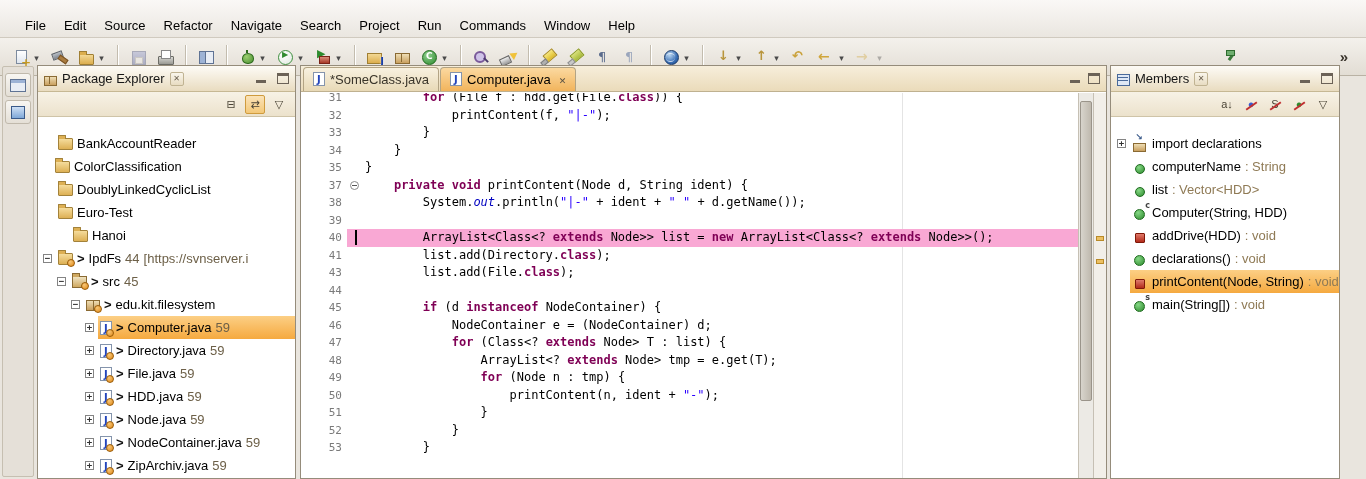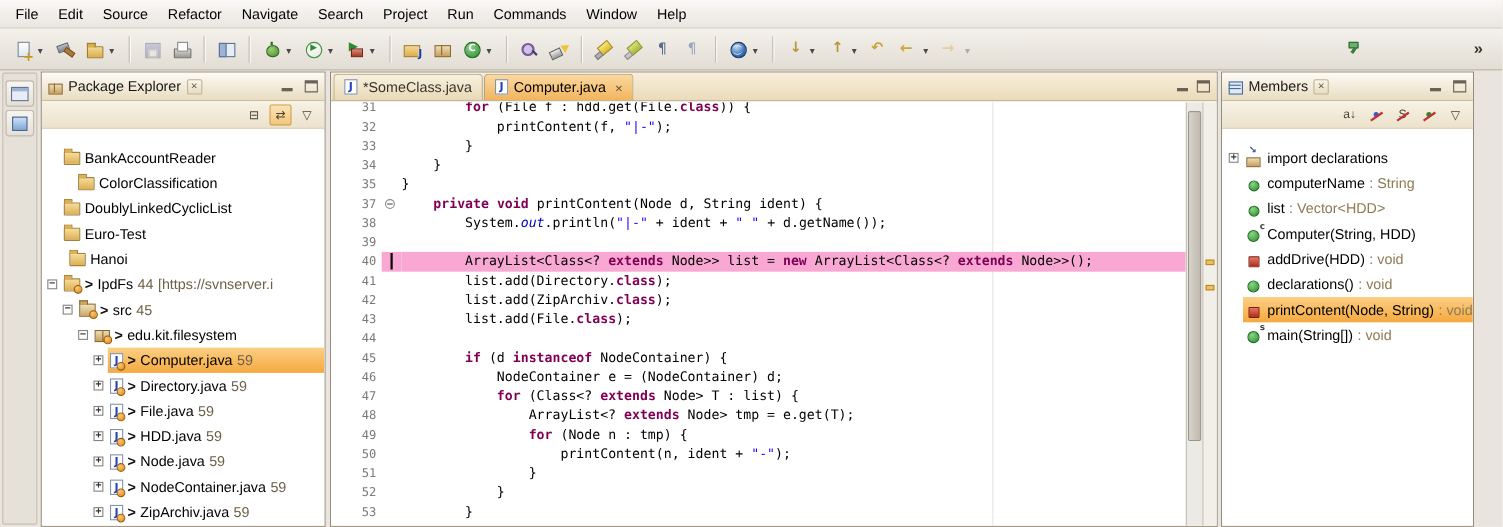--- a/index.html
+++ b/index.html
@@ -1,21 +1,21 @@
 <!DOCTYPE html>
 <html><head>
 <meta charset="utf-8">
 <style>
   *{margin:0;padding:0;box-sizing:border-box}
   html,body{width:1366px;height:479px;overflow:hidden}
   body{font-family:"Liberation Sans","DejaVu Sans",sans-serif;font-size:13px;color:#000;background:#e9e5de}
   .app{position:absolute;inset:0;width:1366px;height:479px;overflow:hidden}
 
   
-  .menubar{display:flex;align-items:center;height:26px;background:linear-gradient(#faf8f6,#eae6e0);border-bottom:1px solid #d0cabf;padding-left:5px}
+  .menubar{display:flex;align-items:flex-end;height:38px;background:linear-gradient(#faf8f6,#eae6e0);border-bottom:1px solid #d0cabf;padding-left:16px}
   .menu-item{padding:4px 9px;cursor:default;white-space:nowrap}
 
   
   .toolbar{display:flex;align-items:center;height:38px;background:linear-gradient(#f4f1ec,#e2ddd4);border-bottom:1px solid #b9b2a4;padding:0 8px}
   .toolbar-left{display:flex;align-items:center;gap:1px}
   .toolbar-right{margin-left:auto;display:flex;align-items:center;gap:90px;padding-right:4px}
   .tbtn{display:inline-flex;align-items:center;height:28px;padding:2px 3px;border-radius:3px;border:1px solid transparent}
   .tbtn.disabled{opacity:.38}
   .drop{margin-left:2px;width:9px;text-align:center}
   .drop::before{content:'▾';font-size:9px;color:#4a4a4a}
@@ -316,42 +316,42 @@
         <span class="mini-btn">▽</span>
       </div>
     <div class="tree">
         <div class="trow" style="padding-left: 3px;">
           <span class="exp-sp"></span>
           <span class="row-body">
             <span class="ic ic-folder"></span>
             <span class="tlabel">BankAccountReader</span>
           </span>
         </div>
-        <div class="trow" style="padding-left: 16px;">
+        <div class="trow" style="padding-left: 0;">
           <span class="exp-sp"></span>
           <span class="row-body">
             <span class="ic ic-folder"></span>
             <span class="tlabel">ColorClassification</span>
           </span>
         </div>
         <div class="trow" style="padding-left: 3px;">
           <span class="exp-sp"></span>
           <span class="row-body">
             <span class="ic ic-folder"></span>
             <span class="tlabel">DoublyLinkedCyclicList</span>
           </span>
         </div>
         <div class="trow" style="padding-left: 3px;">
           <span class="exp-sp"></span>
           <span class="row-body">
             <span class="ic ic-folder"></span>
             <span class="tlabel">Euro-Test</span>
           </span>
         </div>
-        <div class="trow" style="padding-left: 8px;">
+        <div class="trow" style="padding-left: 18px;">
           <span class="exp-sp"></span>
           <span class="row-body">
             <span class="ic ic-folder"></span>
             <span class="tlabel">Hanoi</span>
           </span>
         </div>
         <div class="trow" style="padding-left: 3px;">
           <span class="exp">−</span>
           <span class="row-body">
             <span class="ic ic-project"></span>
@@ -521,26 +521,20 @@
               <span class="lannot"></span>
               <span class="lnum">40</span>
               <span class="lfold"></span>
               <span class="ltext"><span class="caret"></span><span class="tok-p">        </span><span class="tok-p">ArrayList&lt;Class&lt;? </span><span class="tok-k">extends</span><span class="tok-p"> Node&gt;&gt; list = </span><span class="tok-k">new</span><span class="tok-p"> ArrayList&lt;Class&lt;? </span><span class="tok-k">extends</span><span class="tok-p"> Node&gt;&gt;();</span></span>
             </div>
             <div class="cline">
               <span class="lannot"></span>
               <span class="lnum">41</span>
               <span class="lfold"></span>
               <span class="ltext"><span class="tok-p">        </span><span class="tok-p">list.add(Directory.</span><span class="tok-k">class</span><span class="tok-p">);</span></span>
-            </div>
-            <div class="cline">
-              <span class="lannot"></span>
-              <span class="lnum">42</span>
-              <span class="lfold"></span>
-              <span class="ltext"><span class="tok-p">        </span><span class="tok-p">list.add(ZipArchiv.</span><span class="tok-k">class</span><span class="tok-p">);</span></span>
             </div>
             <div class="cline">
               <span class="lannot"></span>
               <span class="lnum">43</span>
               <span class="lfold"></span>
               <span class="ltext"><span class="tok-p">        </span><span class="tok-p">list.add(File.</span><span class="tok-k">class</span><span class="tok-p">);</span></span>
             </div>
             <div class="cline">
               <span class="lannot"></span>
               <span class="lnum">44</span>

